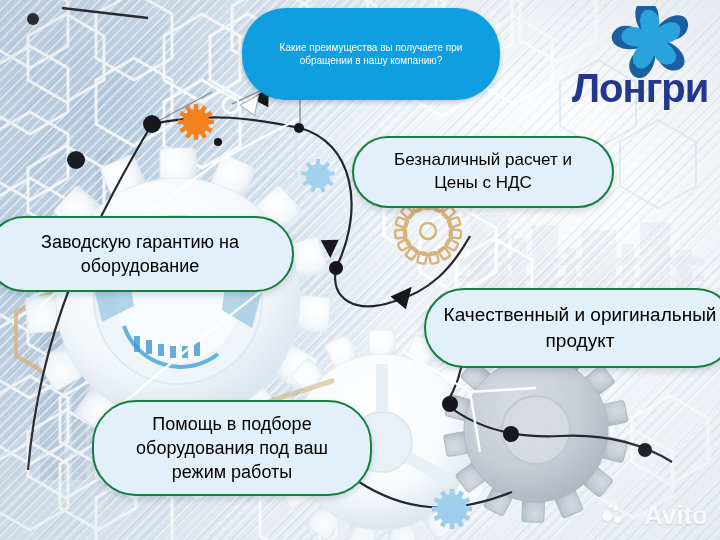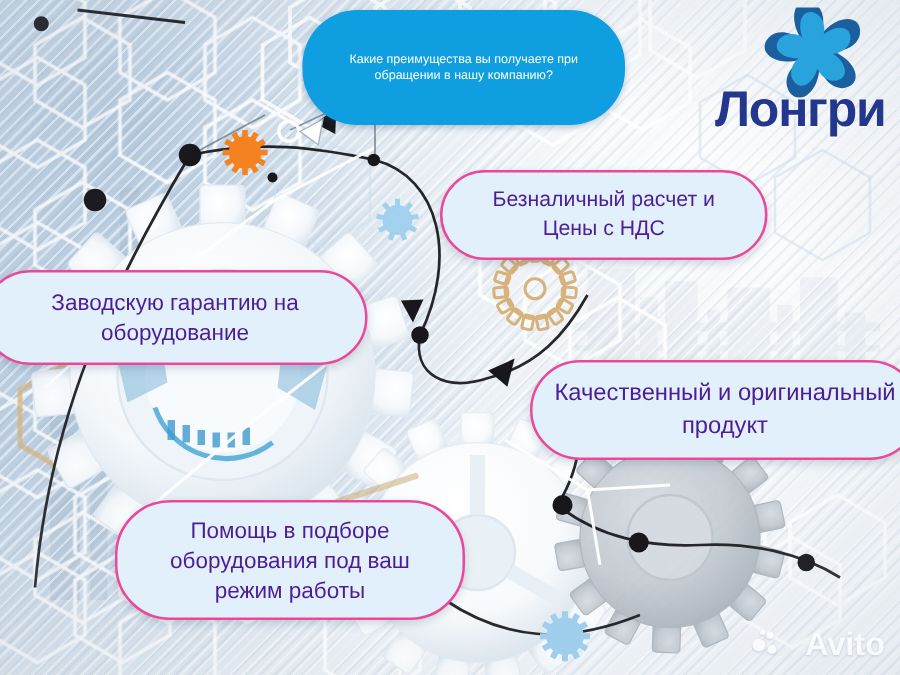--- a/index.html
+++ b/index.html
@@ -64,22 +64,22 @@
   }
   .bubble-q{
     left:242px;top:8px;width:258px;height:92px;
     background:#0f9fe0;
     color:#ffffff;font-size:10px;line-height:1.32;
     padding:0 16px;
     box-shadow:0 2px 5px rgba(40,80,120,.30);
   }
   .bubble-a{
     background:#e2f0fb;
-    border:2px solid #ec4899;
-    color:#4c1d95;
+    border:2px solid #15803d;
+    color:#000000;
     box-shadow:0 3px 7px rgba(60,90,120,.22);
   }
   .b-nds{left:352px;top:136px;width:262px;height:72px;font-size:17px;line-height:1.35;padding:0 18px;}
   .b-warranty{left:-14px;top:216px;width:308px;height:76px;font-size:18px;line-height:1.35;padding:0 16px;}
   .b-quality{left:424px;top:288px;width:312px;height:80px;font-size:19px;line-height:1.35;padding:0 16px;}
   .b-help{left:92px;top:400px;width:280px;height:96px;font-size:18px;line-height:1.35;padding:0 14px;text-align:center;}
 
   
   .avito{
     position:absolute;right:12px;bottom:12px;

